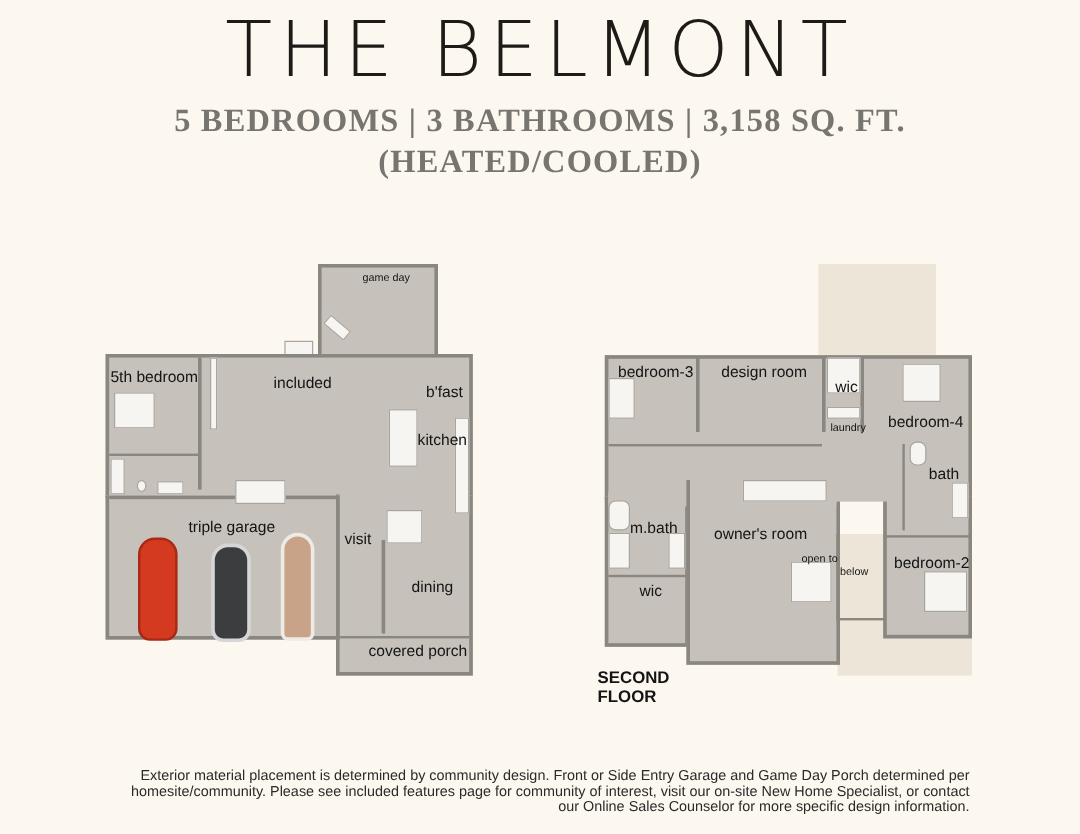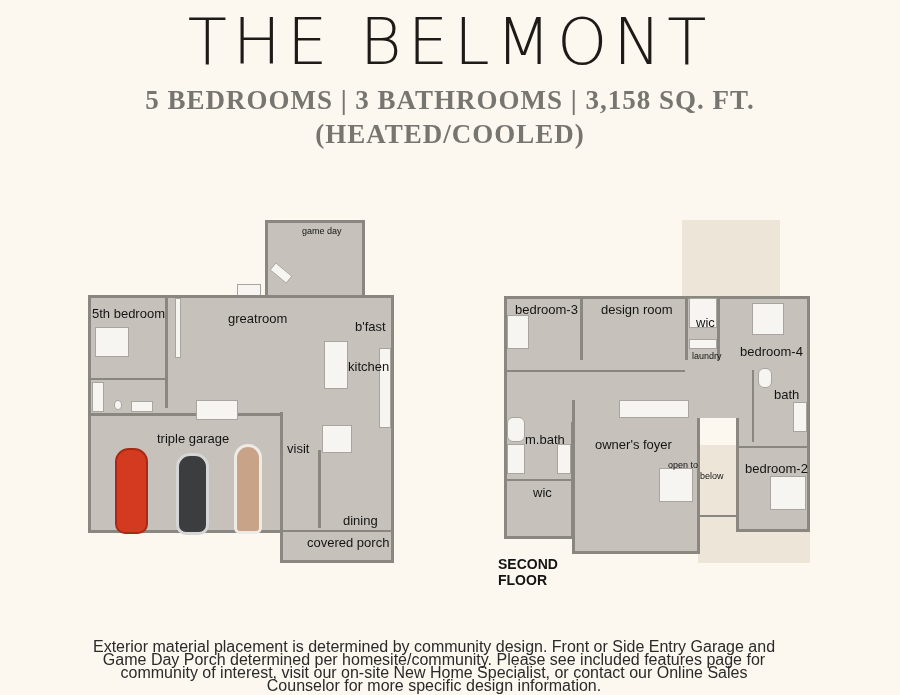--- a/index.html
+++ b/index.html
@@ -10,21 +10,21 @@
   .plan{position:absolute;}
   .wall{position:absolute;background:#c6c2bb;border:3px solid #8a8680;box-sizing:border-box;}
   .room{position:absolute;background:#c6c2bb;}
   .iw{position:absolute;background:#8a8680;}
   .lbl{position:absolute;font-size:13px;color:#141414;white-space:nowrap;}
   .lbl.sm{font-size:9px;}
   .fix{position:absolute;background:#f7f5f2;border:1px solid #a8a49e;box-sizing:border-box;}
   .car{position:absolute;border-radius:14px 14px 10px 10px;box-sizing:border-box;}
   .ghost{position:absolute;background:#ede6d8;}
   .floor-label{position:absolute;font-size:14px;color:#141414;}
-  .disclaimer{position:absolute;left:84px;top:640px;width:700px;text-align:center;font-size:16px;line-height:13px;color:#2a2a2a;}
+  .disclaimer{position:absolute;left:108px;top:640px;width:700px;text-align:right;font-size:12px;line-height:13px;color:#2a2a2a;}
 </style>
 </head>
 <body>
 
 <div class="title">THE BELMONT</div>
 <div class="subtitle">5 BEDROOMS | 3 BATHROOMS | 3,158 SQ. FT.</div>
 <div class="subtitle subtitle2">(HEATED/COOLED)</div>
 
 <div class="plan">
 
@@ -57,26 +57,26 @@
   <div class="fix" style="left:196px;top:400px;width:42px;height:20px;"></div>
   <div class="fix" style="left:324px;top:341px;width:24px;height:48px;"></div>
   <div class="fix" style="left:379px;top:348px;width:12px;height:80px;"></div>
   <div class="fix" style="left:322px;top:425px;width:30px;height:28px;"></div>
 
   <div class="car" style="left:115px;top:448px;width:33px;height:86px;background:#d33a1f;border:2px solid #a82a14;"></div>
   <div class="car" style="left:176px;top:453px;width:33px;height:82px;background:#3b3d3f;border:3px solid #d6d6d6;"></div>
   <div class="car" style="left:234px;top:444px;width:28px;height:90px;background:#c9a388;border:3px solid #eeeae6;border-radius:14px 14px 6px 6px;"></div>
 
   <div class="lbl" style="left:92px;top:306px;">5th bedroom</div>
-  <div class="lbl" style="left:228px;top:311px;">greatroom</div>
+  <div class="lbl" style="left:228px;top:311px;">included</div>
   <div class="lbl" style="left:355px;top:319px;">b'fast</div>
   <div class="lbl" style="left:348px;top:359px;">kitchen</div>
   <div class="lbl" style="left:157px;top:431px;">triple garage</div>
   <div class="lbl" style="left:287px;top:441px;">visit</div>
-  <div class="lbl" style="left:343px;top:481px;margin-top:32px;">dining</div>
+  <div class="lbl" style="left:343px;top:481px;">dining</div>
   <div class="lbl" style="left:307px;top:535px;">covered porch</div>
 </div>
 
 <div class="plan">
   <div class="ghost" style="left:682px;top:220px;width:98px;height:80px;"></div>
   <div class="ghost" style="left:698px;top:445px;width:112px;height:118px;"></div>
 
   <div class="wall" style="left:504px;top:296px;width:306px;height:120px;"></div>
   <div class="wall" style="left:504px;top:414px;width:70px;height:125px;"></div>
   <div class="wall" style="left:572px;top:414px;width:128px;height:140px;"></div>
@@ -108,21 +108,21 @@
   <div class="fix" style="left:758px;top:368px;width:14px;height:20px;border-radius:6px;"></div>
   <div class="fix" style="left:793px;top:402px;width:14px;height:30px;"></div>
 
   <div class="lbl" style="left:515px;top:302px;">bedroom-3</div>
   <div class="lbl" style="left:601px;top:302px;">design room</div>
   <div class="lbl" style="left:696px;top:315px;">wic</div>
   <div class="lbl sm" style="left:692px;top:351px;">laundry</div>
   <div class="lbl" style="left:740px;top:344px;">bedroom-4</div>
   <div class="lbl" style="left:774px;top:387px;">bath</div>
   <div class="lbl" style="left:525px;top:432px;">m.bath</div>
-  <div class="lbl" style="left:595px;top:437px;">owner's foyer</div>
+  <div class="lbl" style="left:595px;top:437px;">owner's room</div>
   <div class="lbl sm" style="left:668px;top:460px;">open to</div>
   <div class="lbl sm" style="left:700px;top:471px;">below</div>
   <div class="lbl" style="left:745px;top:461px;">bedroom-2</div>
   <div class="lbl" style="left:533px;top:485px;">wic</div>
 
   <div class="floor-label" style="left:498px;top:556px;font-weight:bold;">SECOND FLOOR</div>
 </div>
 
 <div class="disclaimer">Exterior material placement is determined by community design. Front or Side Entry Garage and Game Day Porch determined per homesite/community. Please see included features page for community of interest, visit our on-site New Home Specialist, or contact our Online Sales Counselor for more specific design information.</div>
 

